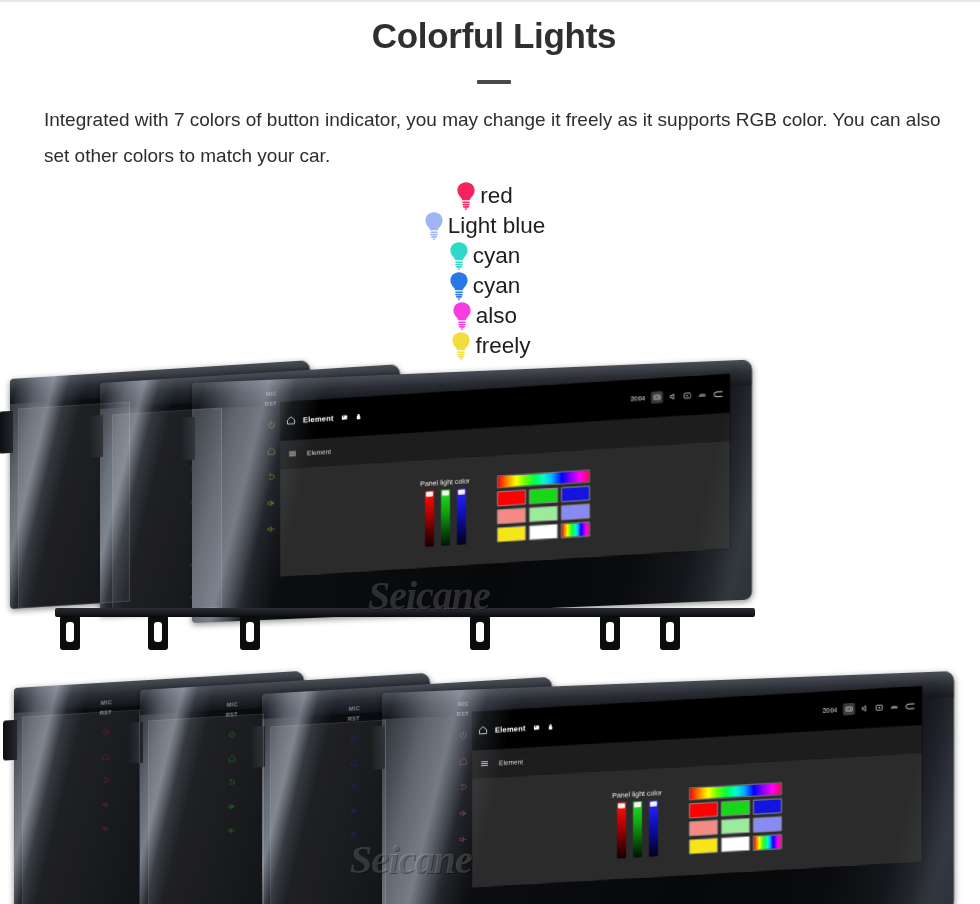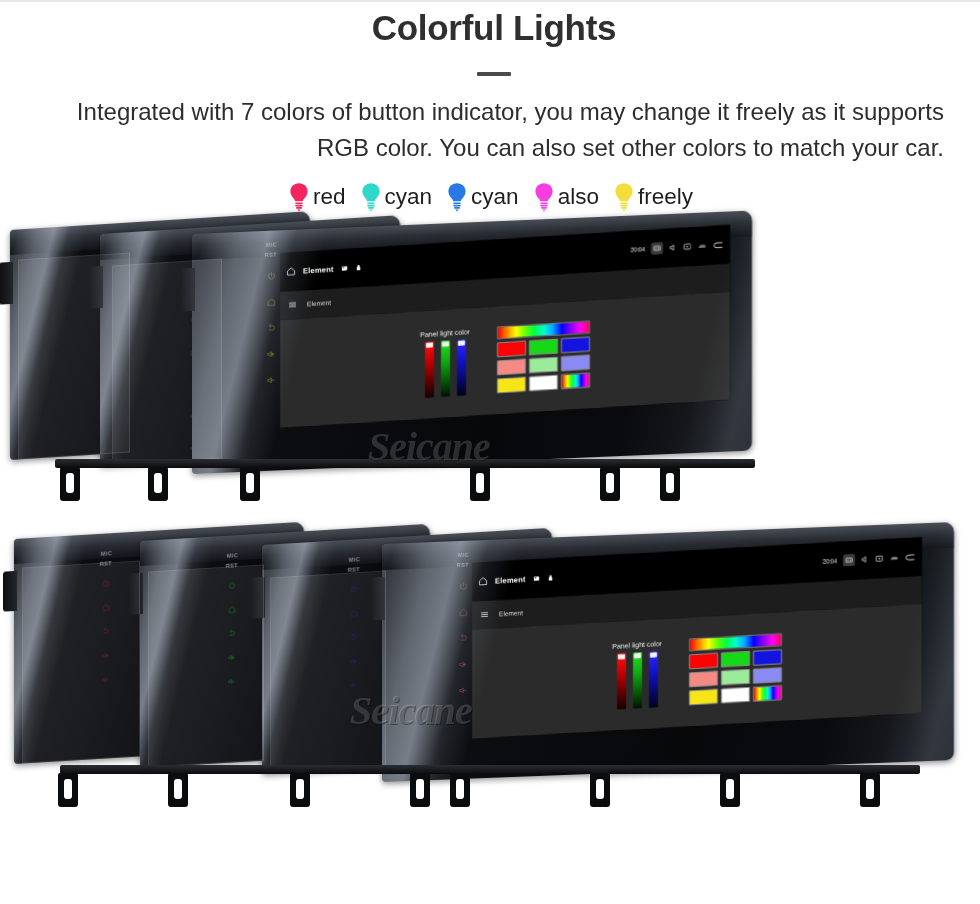--- a/index.html
+++ b/index.html
@@ -11,50 +11,51 @@
     overflow: hidden;
   }
   #page {
     position: relative;
     width: 980px; height: 904px;
     background: #ffffff;
     border-top: 2px solid #e7e7e7;
   }
 
   
-  .hdr { text-align: center; padding-top: 6px; margin-left: 8px; }
+  .hdr { text-align: center; padding-top: 14px; margin-left: 8px; }
   .hdr-title {
     font-size: 35px;
     font-weight: bold;
     color: #2f2f2f;
     letter-spacing: -0.3px;
   }
   .hdr-rule {
     width: 34px; height: 4px;
     background: #4a4a4a;
     margin: 24px auto 0 auto;
     border-radius: 1px;
   }
   .hdr-desc {
     margin: 18px auto 0 auto;
     width: 900px;
-    font-size: 24px;
+    font-size: 19px;
     line-height: 36px;
     color: #2d2d2d;
-    text-align: right;
+    text-align: left;
   }
 
   
   .legend {
     display: flex;
-    justify-content: center;
+    justify-content: flex-end;
     align-items: center;
     gap: 0px;
-    margin-top: 16px;
+    margin-top: 7px;
     padding: 0 22px;
+    flex-direction: column;
   }
   .legend-item {
     display: flex;
     align-items: center;
     gap: 2px;
     margin-right: 13px;
   }
   .legend-item:last-child { margin-right: 0; }
   .legend-label {
     font-size: 22.5px;
@@ -260,20 +261,30 @@
   <path d="M12 1.2c-5.0 0-8.6 3.6-8.6 8.1 0 3.1 1.7 5.3 3.1 7.0 0.9 1.1 1.6 2.0 1.7 2.9h7.6c0.1-0.9 0.8-1.8 1.7-2.9 1.4-1.7 3.1-3.9 3.1-7.0 0-4.5-3.6-8.1-8.6-8.1z" fill="#f5245f"></path>
   <rect x="8.3" y="20.4" width="7.4" height="1.7" rx="0.6" fill="#f5245f"></rect>
   <rect x="8.3" y="22.7" width="7.4" height="1.7" rx="0.6" fill="#f5245f"></rect>
   <rect x="9.1" y="25.0" width="5.8" height="1.7" rx="0.6" fill="#f5245f"></rect>
   <path d="M10.4 27.4h3.2l-1.6 2.2z" fill="#f5245f"></path>
 </svg>
         <span class="legend-label">red</span>
       </div>
       <div class="legend-item">
 <svg class="bulb" viewBox="0 0 24 30">
+  <path d="M12 1.2c-5.0 0-8.6 3.6-8.6 8.1 0 3.1 1.7 5.3 3.1 7.0 0.9 1.1 1.6 2.0 1.7 2.9h7.6c0.1-0.9 0.8-1.8 1.7-2.9 1.4-1.7 3.1-3.9 3.1-7.0 0-4.5-3.6-8.1-8.6-8.1z" fill="#9db4f5"></path>
+  <rect x="8.3" y="20.4" width="7.4" height="1.7" rx="0.6" fill="#9db4f5"></rect>
+  <rect x="8.3" y="22.7" width="7.4" height="1.7" rx="0.6" fill="#9db4f5"></rect>
+  <rect x="9.1" y="25.0" width="5.8" height="1.7" rx="0.6" fill="#9db4f5"></rect>
+  <path d="M10.4 27.4h3.2l-1.6 2.2z" fill="#9db4f5"></path>
+</svg>
+        <span class="legend-label">Light blue</span>
+      </div>
+      <div class="legend-item">
+<svg class="bulb" viewBox="0 0 24 30">
   <path d="M12 1.2c-5.0 0-8.6 3.6-8.6 8.1 0 3.1 1.7 5.3 3.1 7.0 0.9 1.1 1.6 2.0 1.7 2.9h7.6c0.1-0.9 0.8-1.8 1.7-2.9 1.4-1.7 3.1-3.9 3.1-7.0 0-4.5-3.6-8.1-8.6-8.1z" fill="#2fd9c9"></path>
   <rect x="8.3" y="20.4" width="7.4" height="1.7" rx="0.6" fill="#2fd9c9"></rect>
   <rect x="8.3" y="22.7" width="7.4" height="1.7" rx="0.6" fill="#2fd9c9"></rect>
   <rect x="9.1" y="25.0" width="5.8" height="1.7" rx="0.6" fill="#2fd9c9"></rect>
   <path d="M10.4 27.4h3.2l-1.6 2.2z" fill="#2fd9c9"></path>
 </svg>
         <span class="legend-label">cyan</span>
       </div>
       <div class="legend-item">
 <svg class="bulb" viewBox="0 0 24 30">

